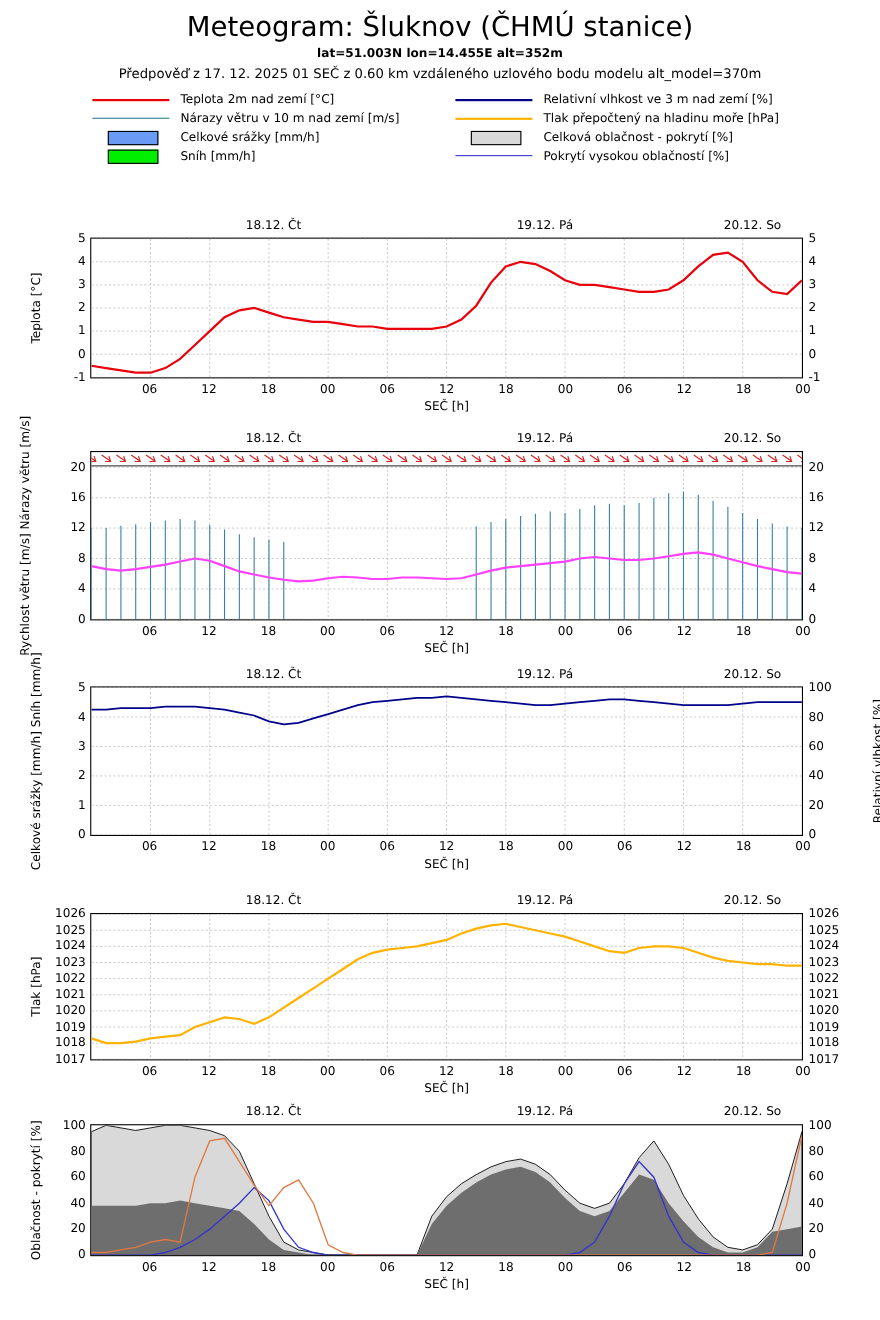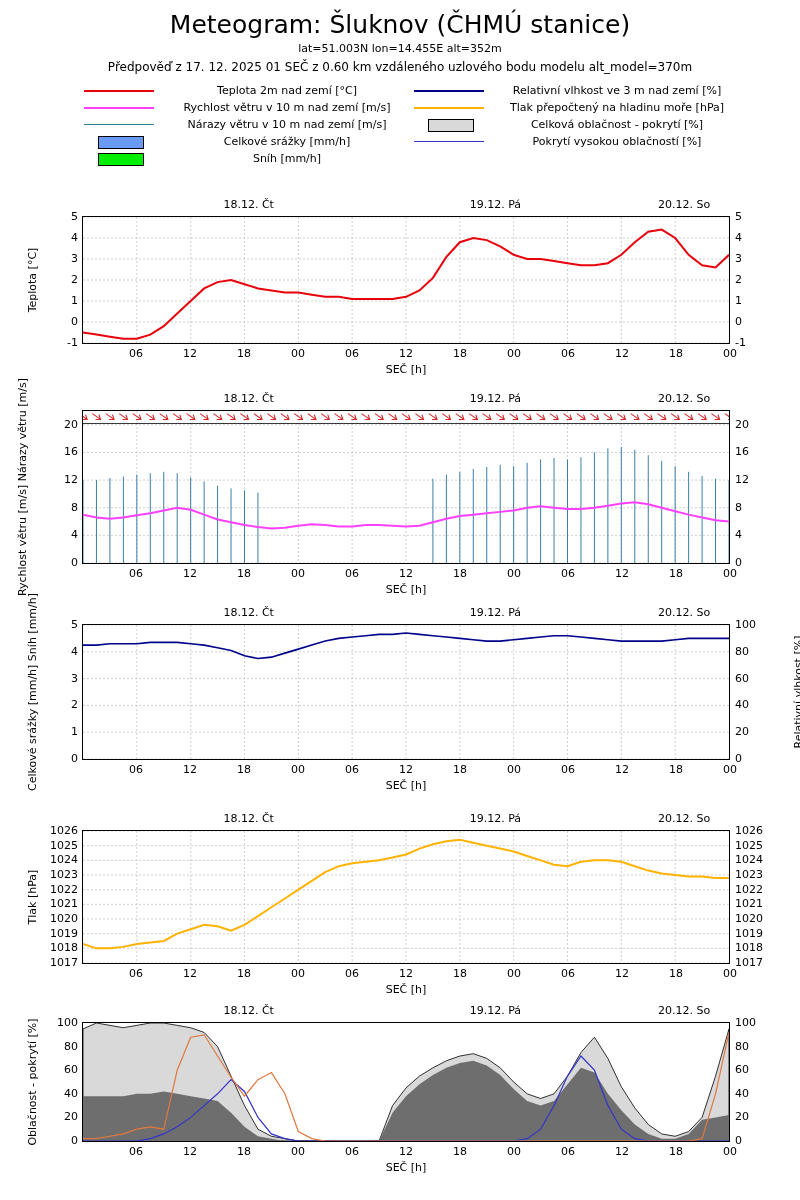--- a/index.html
+++ b/index.html
@@ -6,34 +6,34 @@
   body{
     width:800px;height:1200px;background:#ffffff;
     font-family:"DejaVu Sans","Liberation Sans",sans-serif;
     color:#000;overflow:hidden;position:relative;
   }
   .title{
     position:absolute;left:0;top:10px;width:800px;text-align:center;
     font-size:25px;font-weight:400;letter-spacing:0px;
   }
   .subtitle1{
-    position:absolute;left:0;top:42px;width:800px;text-align:center;font-size:11px;
+    position:absolute;left:0;top:42px;width:800px;text-align:center;font-size:11px;font-weight:bold;
   }
   .subtitle2{
     position:absolute;left:0;top:60px;width:800px;text-align:center;font-size:12px;
   }
   
   .legend{
     position:absolute;left:80px;top:82px;width:650px;height:105px;
     font-size:11px;
   }
   .legend .col{position:absolute;top:0;}
   .legend .colL{left:0;width:330px;}
   .legend .colR{left:330px;width:330px;}
-  .lrow{height:17px;line-height:17px;position:relative;padding-left:84px;white-space:nowrap;text-align:center;}
+  .lrow{height:17px;line-height:17px;position:relative;padding-left:84px;white-space:nowrap;}
   .lsym{position:absolute;left:0;top:0;width:78px;height:17px;}
   .lline{position:absolute;left:4px;top:8px;width:70px;height:0;border-top-width:2px;border-top-style:solid;}
   .lline.thin{border-top-width:1px;}
   .lbox{position:absolute;left:18px;top:3px;width:44px;height:11px;border:1px solid #000;}
   .arrowhead{position:absolute;left:62px;top:3px;width:0;height:0;
      border-left:9px solid #d62728;border-top:5px solid transparent;border-bottom:5px solid transparent;}
   
   .panel{position:absolute;left:0;width:800px;}
   .plot{position:absolute;border:1px solid #000;background:#fff;box-sizing:border-box;}
   .daylabels{position:absolute;font-size:11px;}
@@ -52,26 +52,20 @@
 <div class="subtitle1">lat=51.003N lon=14.455E alt=352m</div>
 <div class="subtitle2">Předpověď z 17. 12. 2025 01 SEČ z 0.60 km vzdáleného uzlového bodu modelu alt_model=370m</div>
 
 <div class="legend">
   <div class="col colL">
     <div class="lrow">
       <span class="lsym">
           <span class="lline" style="border-color:#e8000b"></span>
         </span>
       <span>Teplota 2m nad zemí [°C]</span>
-    </div>
-    <div class="lrow">
-      <span class="lsym">
-          <span class="lline" style="border-color:#ff40ff"></span>
-        </span>
-      <span>Rychlost větru v 10 m nad zemí [m/s]</span>
     </div>
     <div class="lrow">
       <span class="lsym">
           <span class="lline thin" style="border-color:#2e7f8f"></span>
         </span>
       <span>Nárazy větru v 10 m nad zemí [m/s]</span>
     </div>
     <div class="lrow">
       <span class="lsym">
           <span class="lbox" style="background:#6a9bf4"></span>

